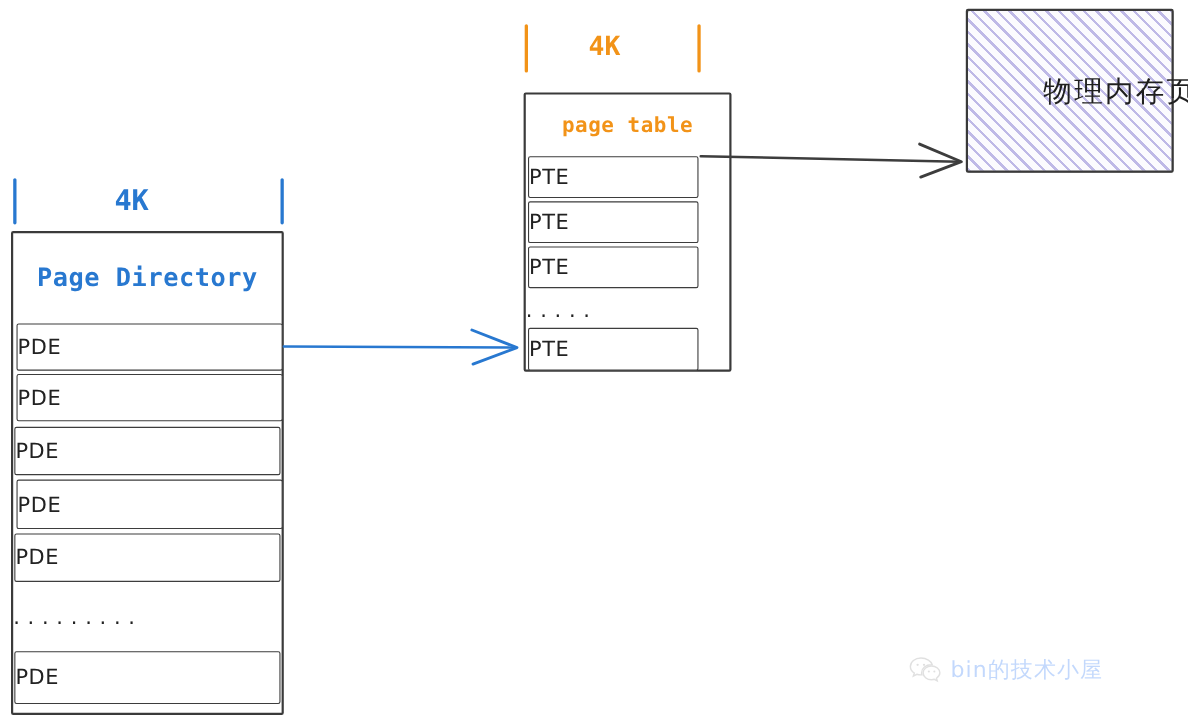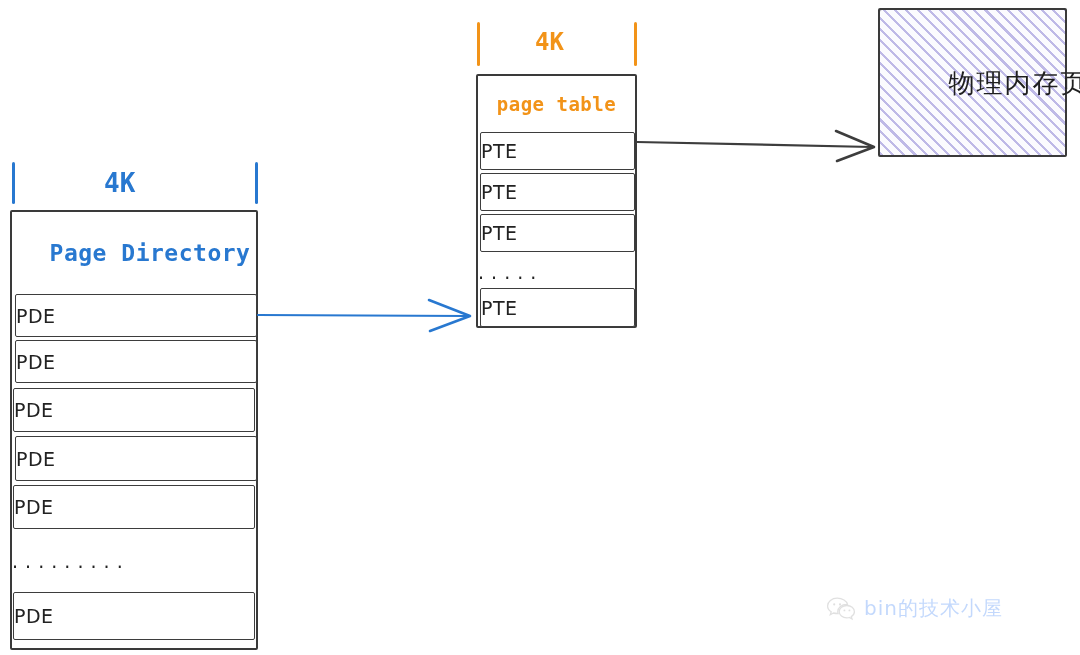--- a/index.html
+++ b/index.html
@@ -121,21 +121,21 @@
   </div>
 
   <div class="dim dim-orange" style="left:477px;top:22px;width:160px;height:46px;">
     <div class="tick" style="left:0px;top:0px;height:44px;"></div>
     <div class="tick" style="left:157px;top:0px;height:44px;"></div>
     <div class="dlabel" style="left:58px;top:8px;font-size:24px;">4K</div>
   </div>
 
   <div class="tbl-outer" style="left:10px;top:210px;width:248px;height:440px;">
 
-    <div class="hdr hdr-blue" style="left:16px;top:6px;width:100%;height:70px;">
+    <div class="hdr hdr-blue" style="left:0;top:6px;width:100%;height:70px;">
       <span class="htext">Page Directory</span>
     </div>
 
     <div class="row hatch-blue" style="top:82px;left:3px;width:242px;height:43px;">
       <span class="rlabel">PDE</span>
     </div>
 
     <div class="row hatch-gray" style="top:128px;left:3px;width:242px;height:43px;">
       <span class="rlabel">PDE</span>
     </div>
@@ -154,21 +154,21 @@
 
     <div class="row plain" style="top:322px;left:0px;width:244px;height:54px;">
       <span class="rlabel dots">. . . . . . . . .</span>
     </div>
 
     <div class="row hatch-gray" style="top:380px;left:1px;width:242px;height:48px;">
       <span class="rlabel">PDE</span>
     </div>
   </div>
 
-  <div class="tbl-outer" style="left:476px;top:74px;width:161px;height:254px;">
+  <div class="tbl-outer" style="left:476px;top:84px;width:189px;height:254px;">
 
     <div class="hdr hdr-orange" style="left:0;top:3px;width:100%;height:50px;">
       <span class="htext">page table</span>
     </div>
 
     <div class="row hatch-orange" style="top:56px;left:2px;width:155px;height:38px;">
       <span class="rlabel">PTE</span>
     </div>
 
     <div class="row hatch-gray" style="top:97px;left:2px;width:155px;height:38px;">

